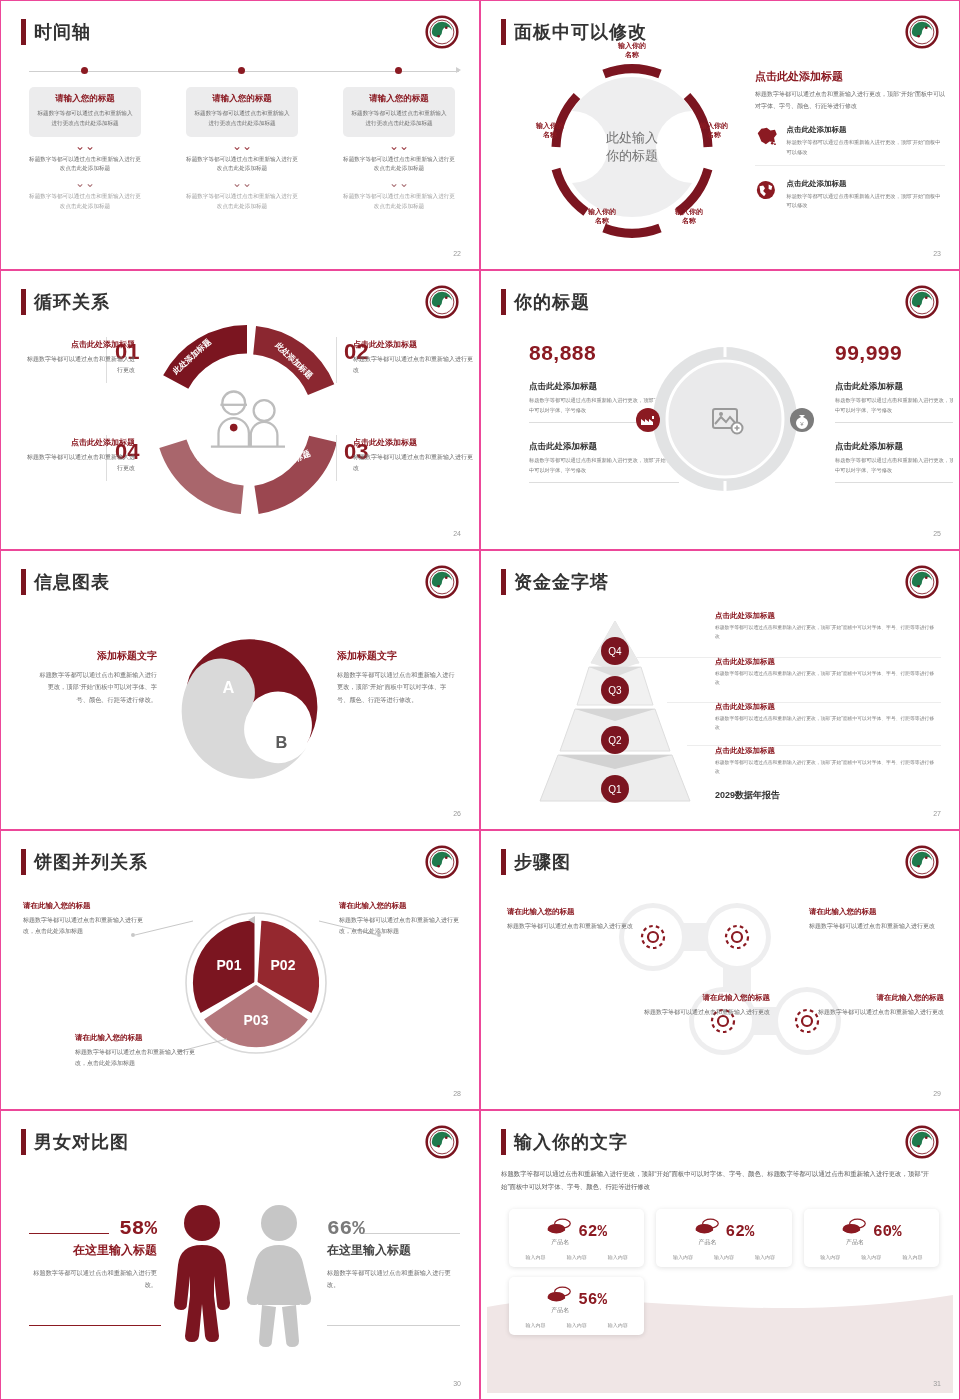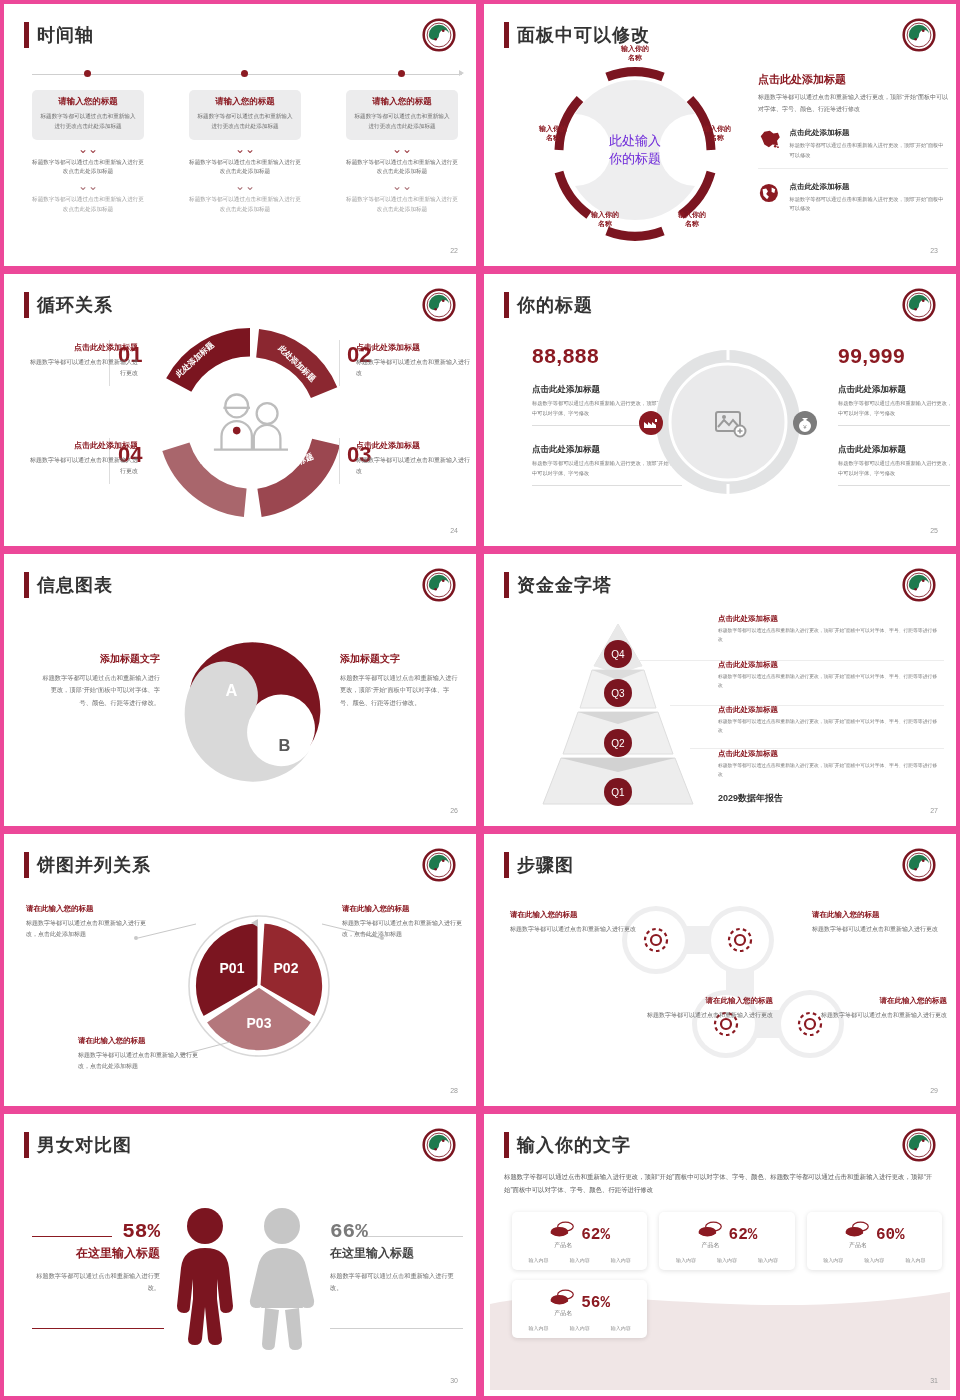--- a/index.html
+++ b/index.html
@@ -12,21 +12,21 @@
     width: 960px; height: 1400px;
     display: grid;
     grid-template-columns: 480px 480px;
     grid-template-rows: 270px 280px 280px 280px 290px;
     background: #f2f2f2;
   }
   .slide {
     position: relative;
     background: #ffffff;
     overflow: hidden;
-    border: 4px solid #ec4899;
+    border: 1px solid #ec4899;
   }
   .slide-inner {
     position: absolute;
     left: 6px; top: 6px; right: 6px; bottom: 6px;
     background: #fff;
     overflow: hidden;
   }
   .s-title-wrap { position: absolute; left: 14px; top: 12px; display: flex; align-items: center; gap: 8px; }
   .s-bar { width: 5px; height: 26px; background: #7B1520; }
   .s-title { font-size: 18px; font-weight: bold; color: #333; letter-spacing: 1px; }
@@ -44,21 +44,21 @@
   .tl-card { background: #ececed; border-radius: 5px; padding: 6px 8px 8px; }
   .tl-card h4 { font-size: 8.5px; color: #8B1A22; text-align: center; margin-bottom: 4px; }
   .tl-card p, .tl-txt { font-size: 5.6px; line-height: 1.75; color: #6b6b6b; text-align: center; }
   .tl-txt { margin-top: 2px; }
   .chev { text-align: center; color: #8B1A22; font-size: 12px; line-height: 9px; margin: 5px 0 4px; opacity: .85; }
   .chev.dim { color: #9d5a60; }
 
   
   .gear-wrap { position: absolute; left: 40px; top: 40px; width: 210px; height: 200px; }
   .gear-center { position: absolute; left: 50%; top: 50%; transform: translate(-50%,-50%);
-    font-size: 13px; color: #6d28d9; text-align: left; line-height: 1.35; }
+    font-size: 13px; color: #737373; text-align: left; line-height: 1.35; }
   .ring-lbl { position: absolute; font-size: 7px; font-weight: bold; color: #8B1A22; text-align: center; line-height: 1.3; width: 54px; }
   .s23-right { position: absolute; left: 268px; top: 62px; width: 190px; }
   .s23-right h3 { font-size: 11px; color: #8B1A22; font-weight: bold; margin-bottom: 5px; }
   .s23-right p.lead { font-size: 6px; line-height: 1.95; color: #6b6b6b; }
   .s23-item { display: flex; gap: 8px; align-items: flex-start; margin-top: 13px; padding-bottom: 8px; border-bottom: 1px solid #ececec; }
   .s23-item h4 { font-size: 7.5px; color: #333; font-weight: bold; margin-bottom: 3px; }
   .s23-item p { font-size: 5.2px; line-height: 1.8; color: #7b7b7b; }
 
   
   .cy-wrap { position: absolute; left: 145px; top: 48px; width: 190px; height: 190px; }

